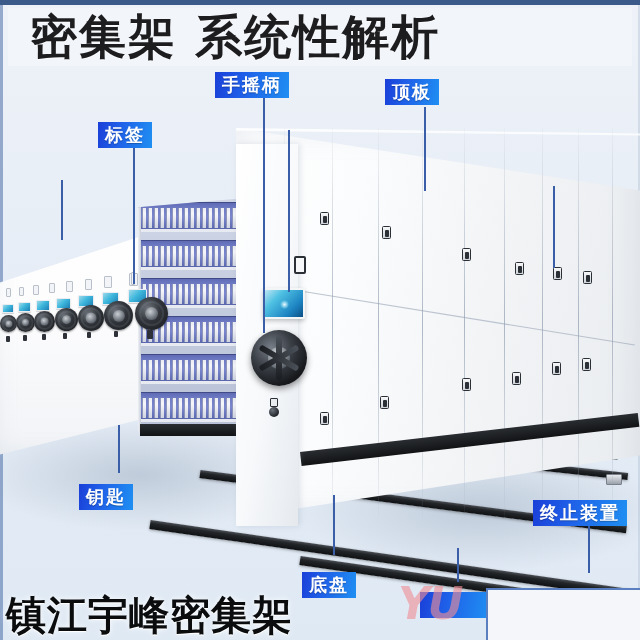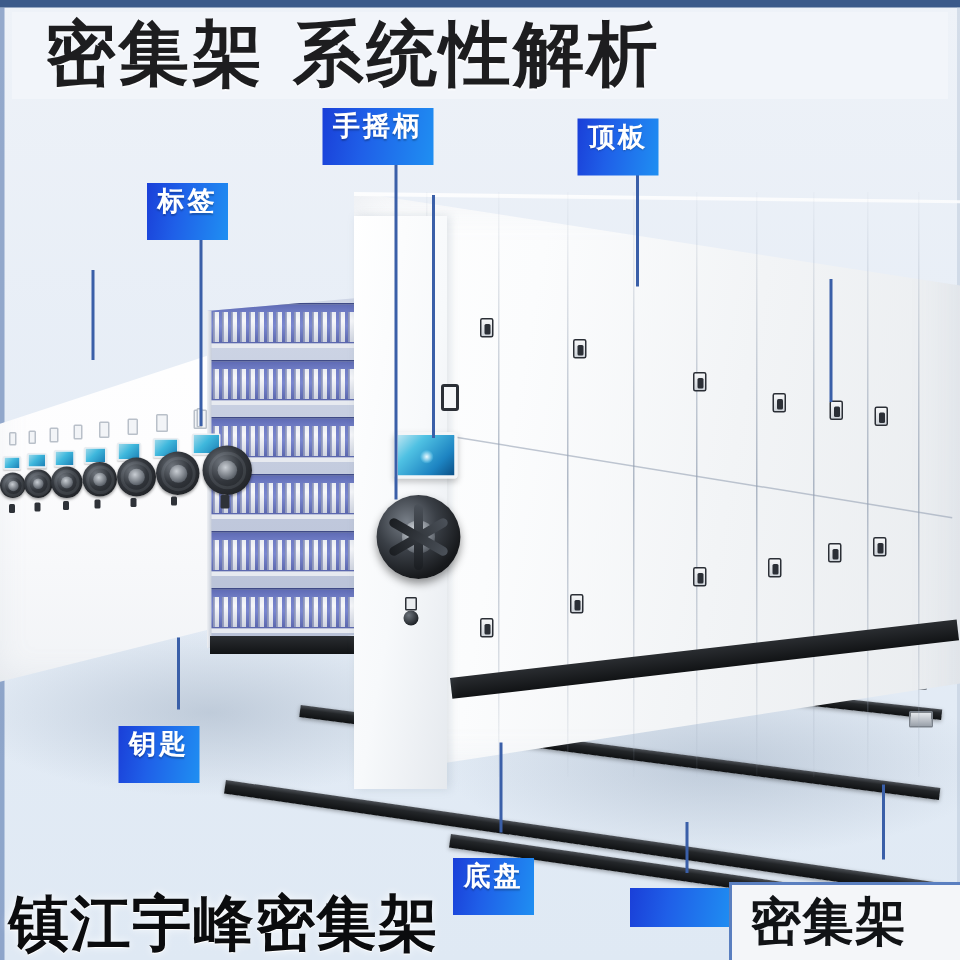--- a/index.html
+++ b/index.html
@@ -33,21 +33,21 @@
     text-shadow:0 1px 0 rgba(255,255,255,.6);
   }
 
   
   .label {
     position:absolute;
     background:linear-gradient(100deg,#1a3fd8 0%,#1f5fe8 38%,#1f8ff2 100%);
     color:#ffffff;
     font-size:18px; font-weight:bold;
     letter-spacing:2px;
-    padding:2px 7px 15px 7px;
+    padding:2px 7px 3px 7px;
     white-space:nowrap;
     line-height:21px;
     text-shadow:0 1px 1px rgba(0,0,0,.25);
     z-index:40;
   }
   .leader { position:absolute; background:#3a5fa8; width:2px; z-index:30; }
 
   
   .rightblock {
     position:absolute; left:236px; top:128px; width:404px; height:390px;
@@ -483,23 +483,24 @@
   <div class="leader" style="left:118px; top:425px; height:48px;"></div>
   <div class="leader" style="left:333px; top:495px; height:60px;"></div>
   <div class="leader" style="left:588px; top:523px; height:50px;"></div>
   <div class="leader" style="left:457px; top:548px; height:34px;"></div>
 
   <div class="label" style="left:215px; top:72px;">手摇柄</div>
   <div class="label" style="left:385px; top:79px;">顶板</div>
   <div class="label" style="left:98px;  top:122px;">标签</div>
   <div class="label" style="left:79px;  top:484px;">钥匙</div>
   <div class="label" style="left:302px; top:572px;">底盘</div>
+  <div class="label" style="left:533px; top:500px;">终止装置</div>
 
   <div class="label" style="left:420px; top:592px; width:68px; height:26px;"></div>
 
+  <div class="wm">YU</div>
   <div class="brand">镇江宇峰密集架</div>
   <div class="corner-box"></div>
-  <div class="corner-text">密集架</div>
 
   <div class="title-band"></div>
   <div class="title">密集架 系统性解析</div>
 
 </div>
 
 </body></html>

